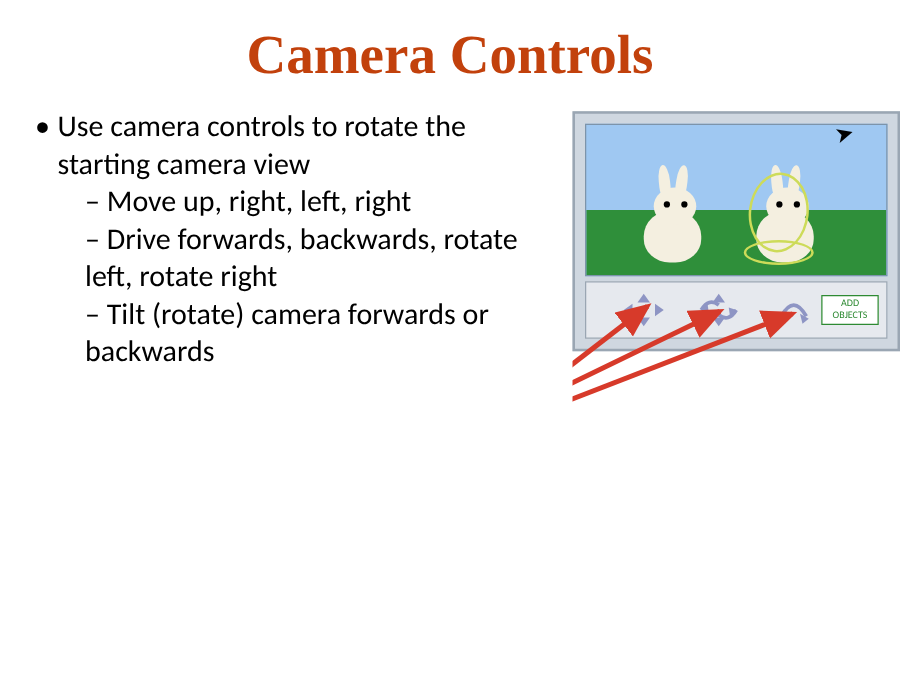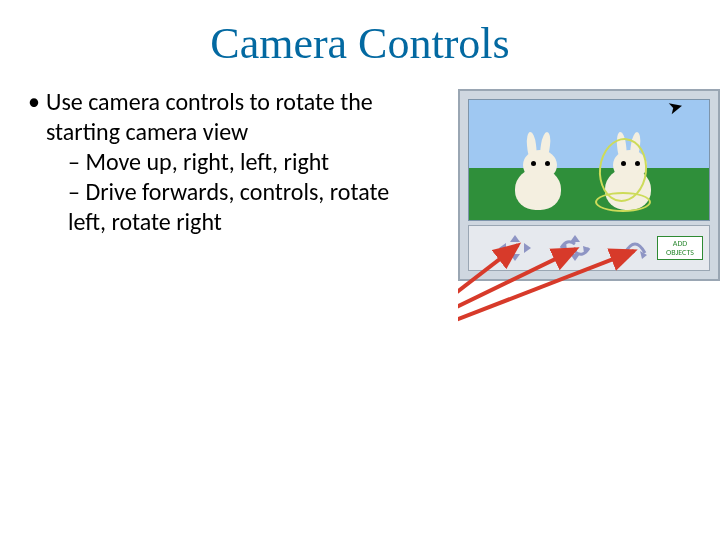--- a/index.html
+++ b/index.html
@@ -14,24 +14,24 @@
   }
   .slide {
     width: 720px;
     height: 540px;
     position: relative;
     box-sizing: border-box;
   }
   .title {
     text-align: center;
     font-family: "Comic Sans MS", "Comic Sans", cursive;
-    font-weight: normal;
+    font-weight: bold;
     font-size: 44px;
     margin-top: 18px;
-    color: #0369a1;
+    color: #c2410c;
   }
   .body-row {
     display: flex;
     flex-direction: row;
     align-items: flex-start;
     margin-top: 18px;
   }
   .text-col {
     width: 400px;
     padding-left: 28px;
@@ -181,21 +181,22 @@
   <div class="title">Camera Controls</div>
 
   <div class="body-row">
 
     <div class="text-col">
       <div class="bullet">
         <div class="dot">•</div>
         <div class="content">
           <span>Use camera controls to rotate the starting camera view</span>
           <div class="sub">– <span>Move up, right, left, right</span></div>
-          <div class="sub">– <span>Drive forwards, controls, rotate left, rotate right</span></div>
+          <div class="sub">– <span>Drive forwards, backwards, rotate left, rotate right</span></div>
+          <div class="sub">– <span>Tilt (rotate) camera forwards or backwards</span></div>
         </div>
       </div>
     </div>
 
     <div class="img-col">
       <div class="shot">
         <div class="scene">
           <div class="grass"></div>
           <div class="bunny b1">
             <div class="ear l"></div>

